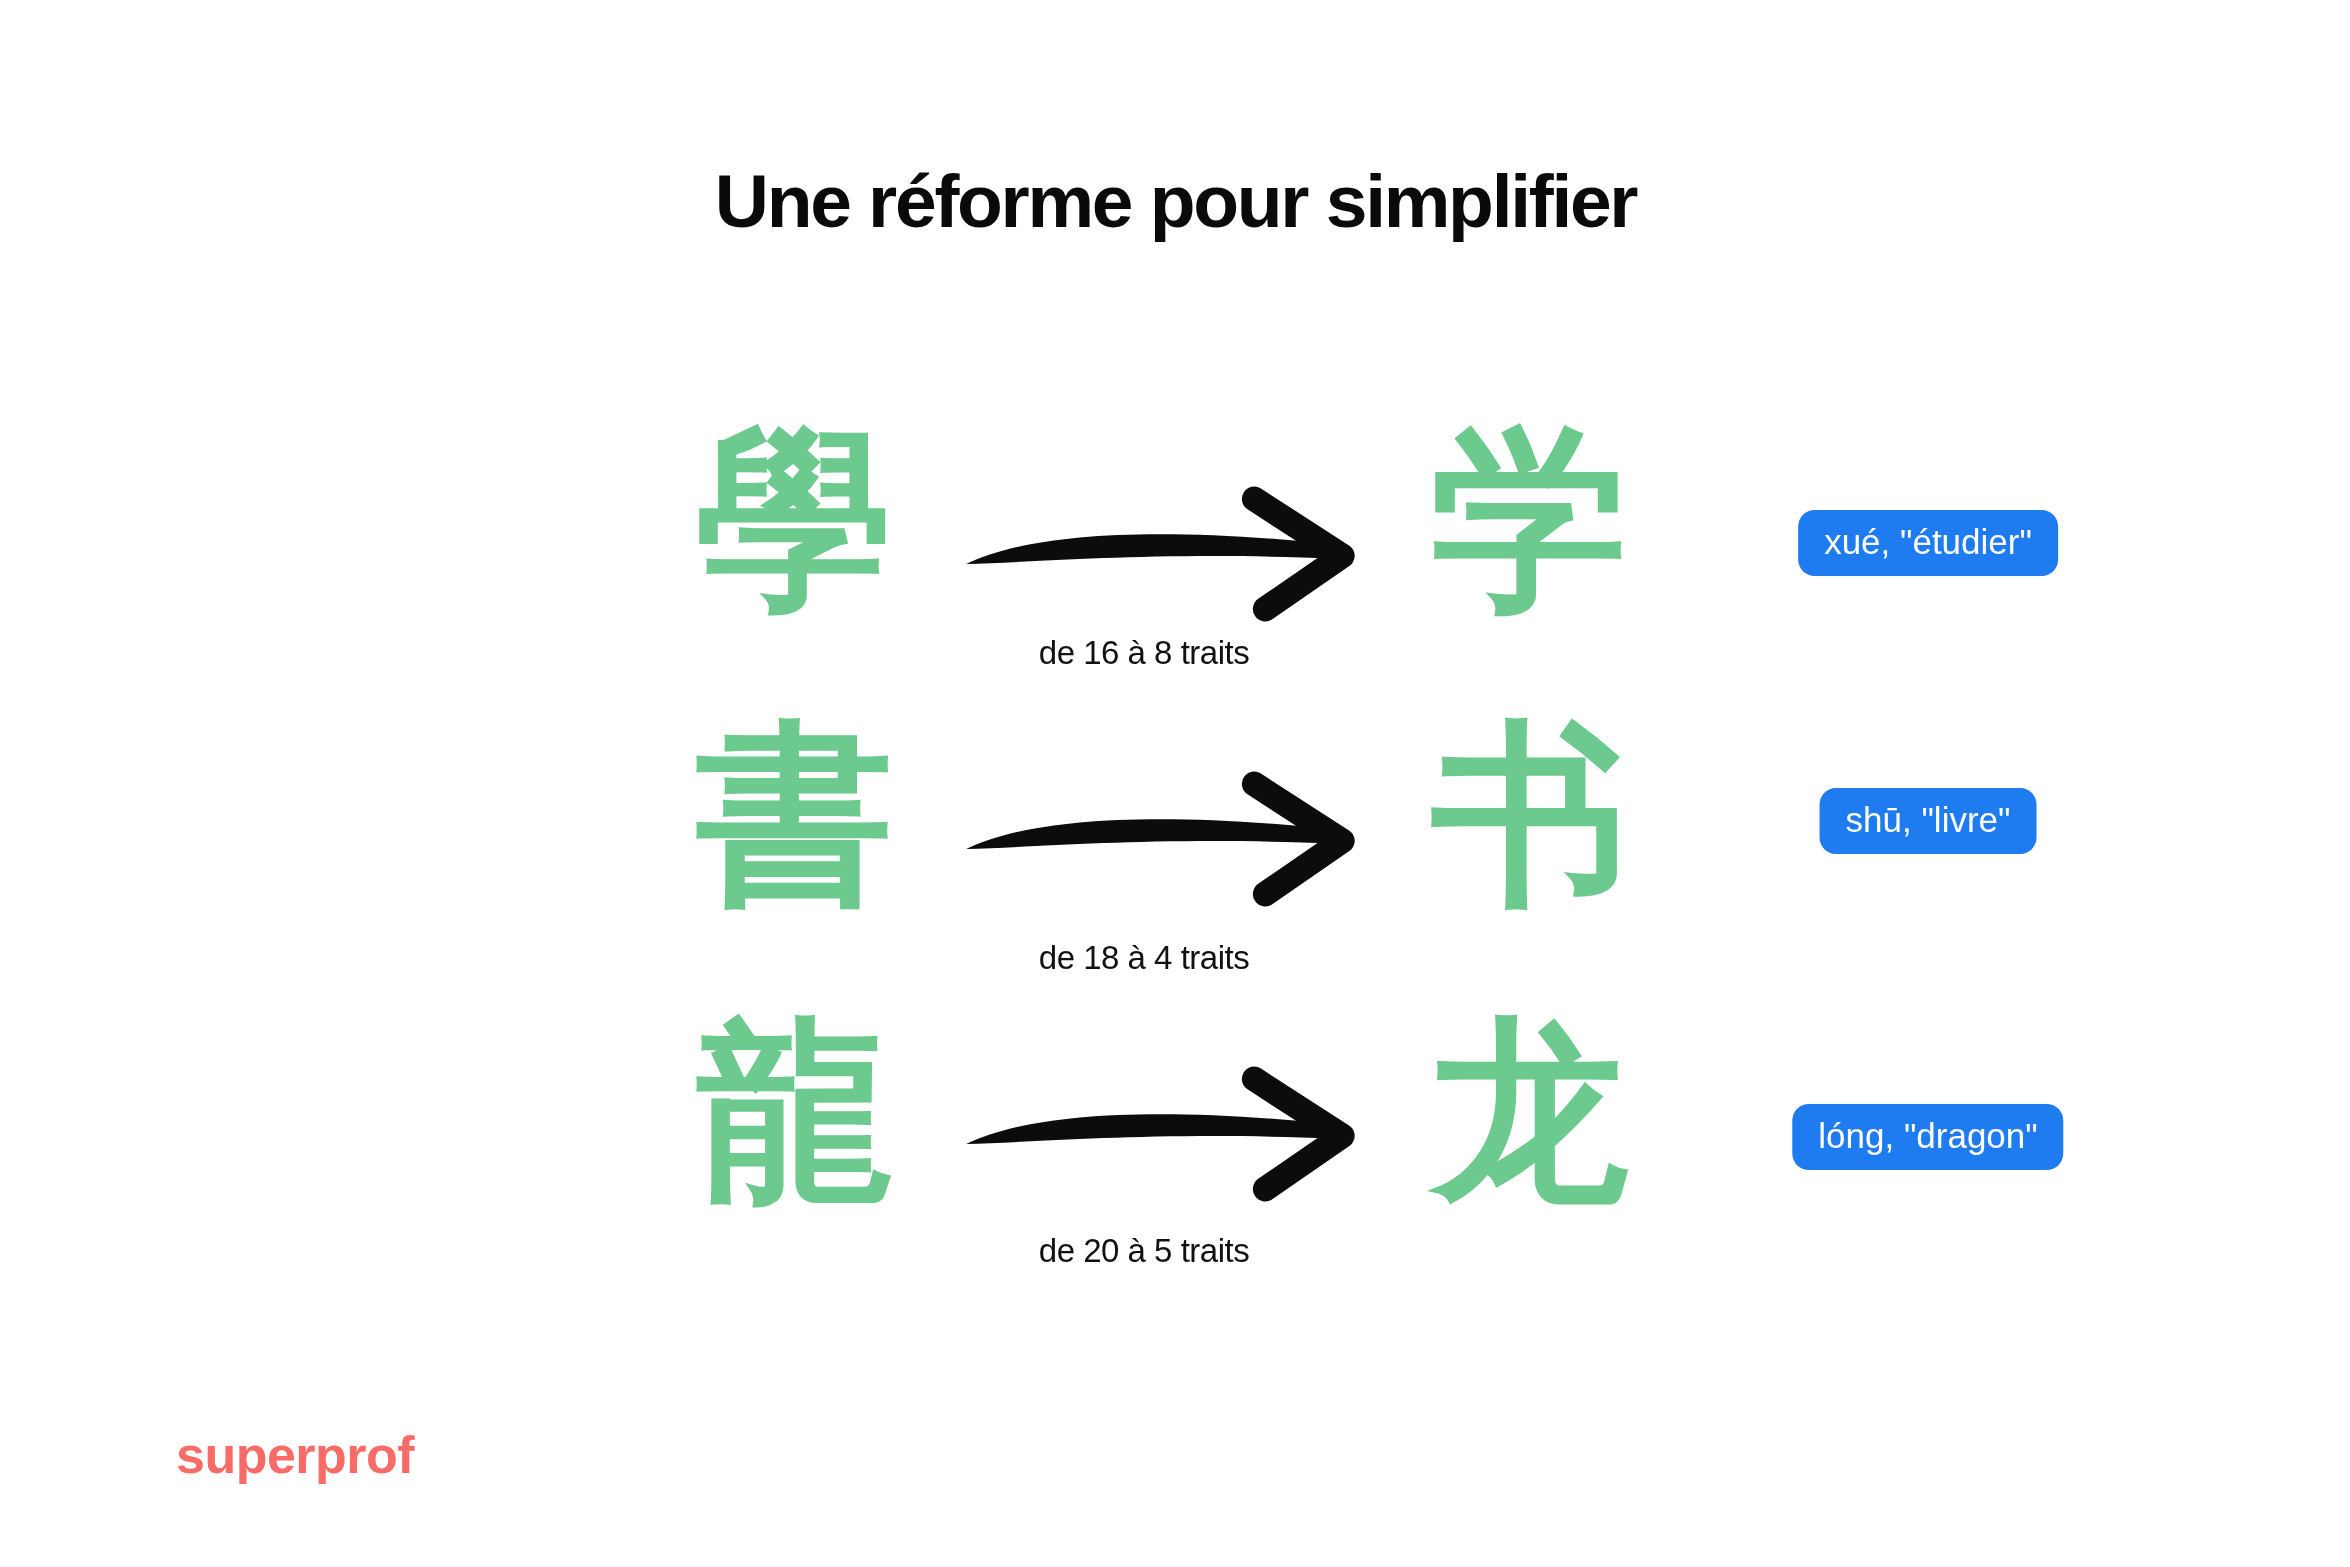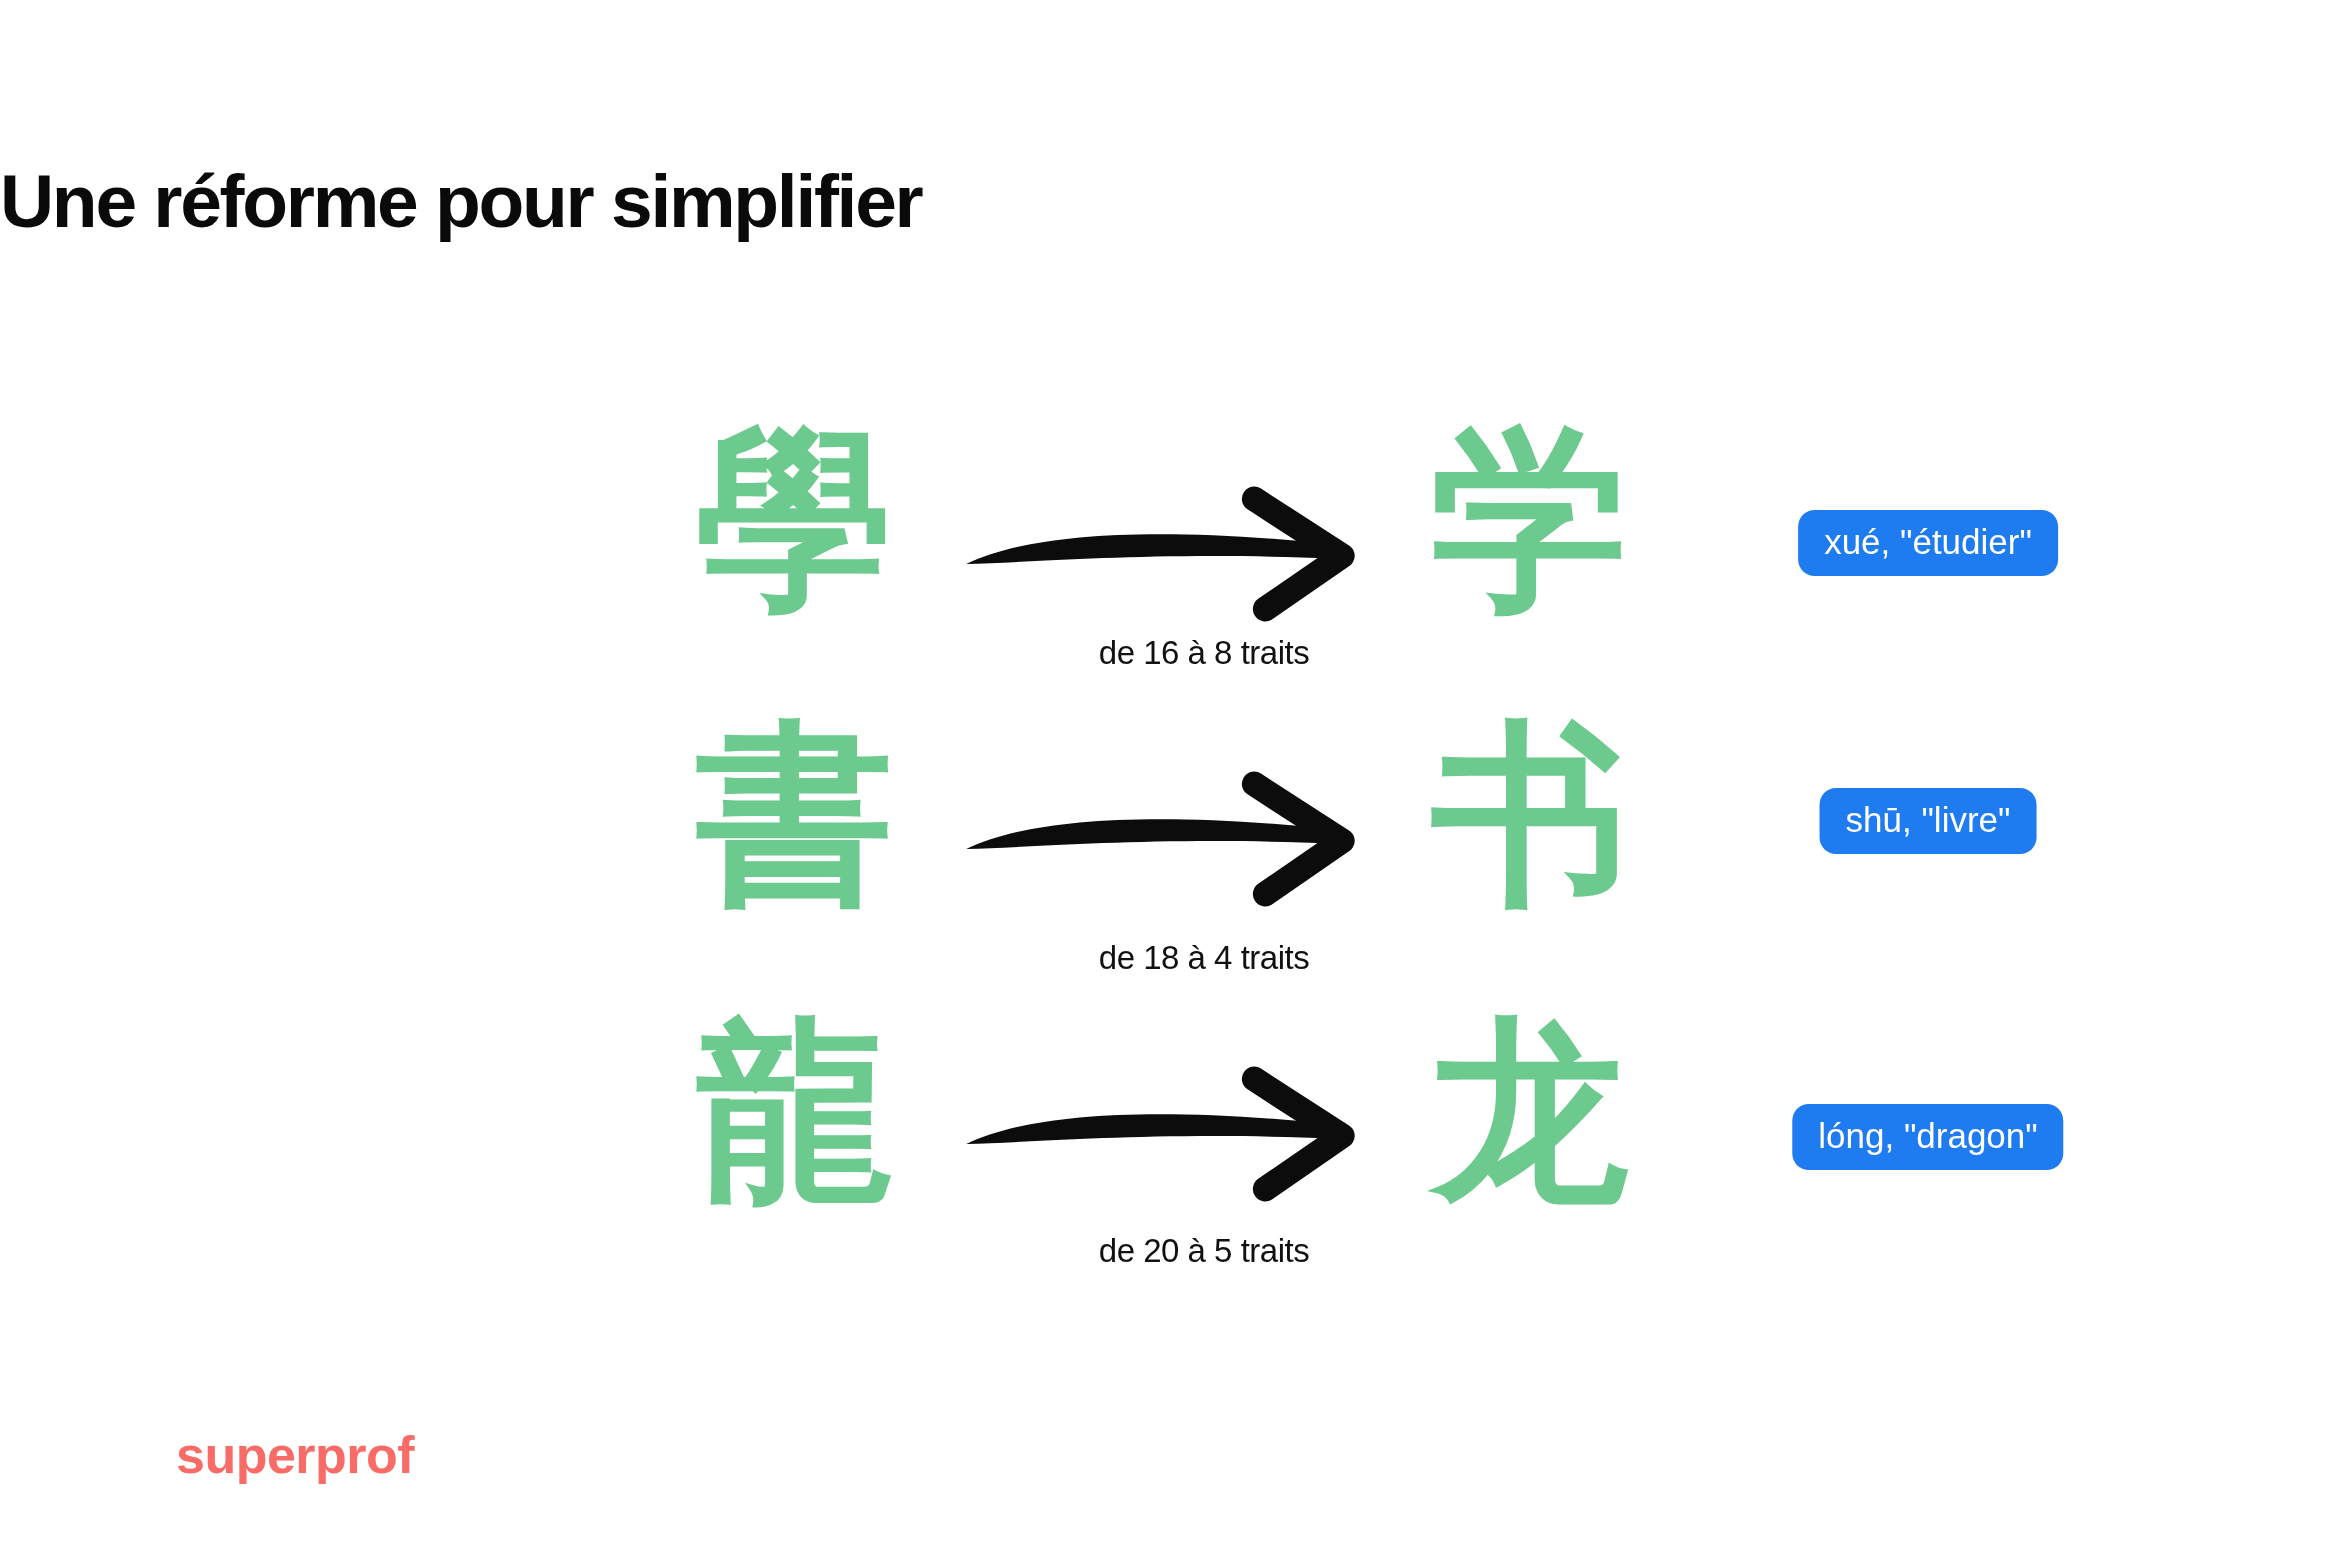--- a/index.html
+++ b/index.html
@@ -10,21 +10,21 @@
     width: 2351px;
     height: 1568px;
     background: #ffffff;
     overflow: hidden;
   }
   .title {
     position: absolute;
     top: 158px;
     left: 0;
     width: 100%;
-    text-align: left;
+    text-align: center;
     font-size: 75px;
     font-weight: 800;
     letter-spacing: -2.3px;
     color: #0a0a0a;
   }
   .char {
     position: absolute;
     width: 239px;
     text-align: center;
     font-size: 197px;
@@ -42,21 +42,21 @@
     position: absolute;
     left: 946px;
     width: 422px;
     height: 147px;
   }
   .row1 .arrow { top: 475px; }
   .row2 .arrow { top: 760px; }
   .row3 .arrow { top: 1055px; }
   .stroke-label {
     position: absolute;
-    left: 993px;
+    left: 933px;
     width: 422px;
     text-align: center;
     font-size: 33px;
     font-weight: 500;
     letter-spacing: -0.5px;
     color: #111111;
   }
   .row1 .stroke-label { top: 634px; }
   .row2 .stroke-label { top: 939px; }
   .row3 .stroke-label { top: 1232px; }

